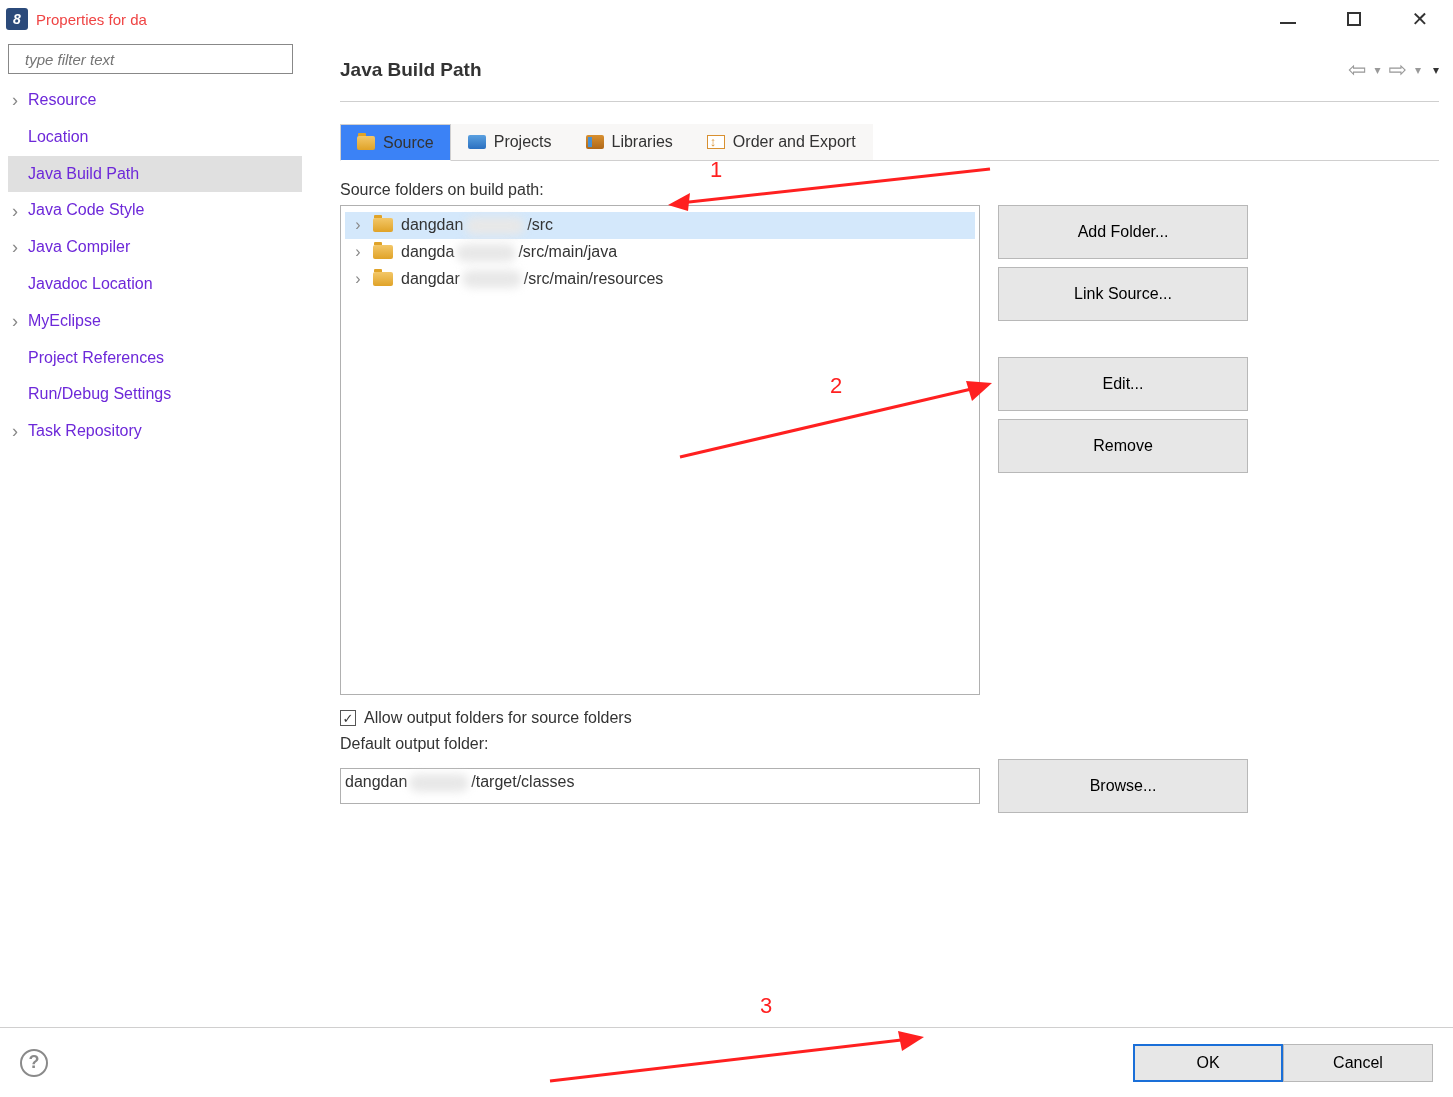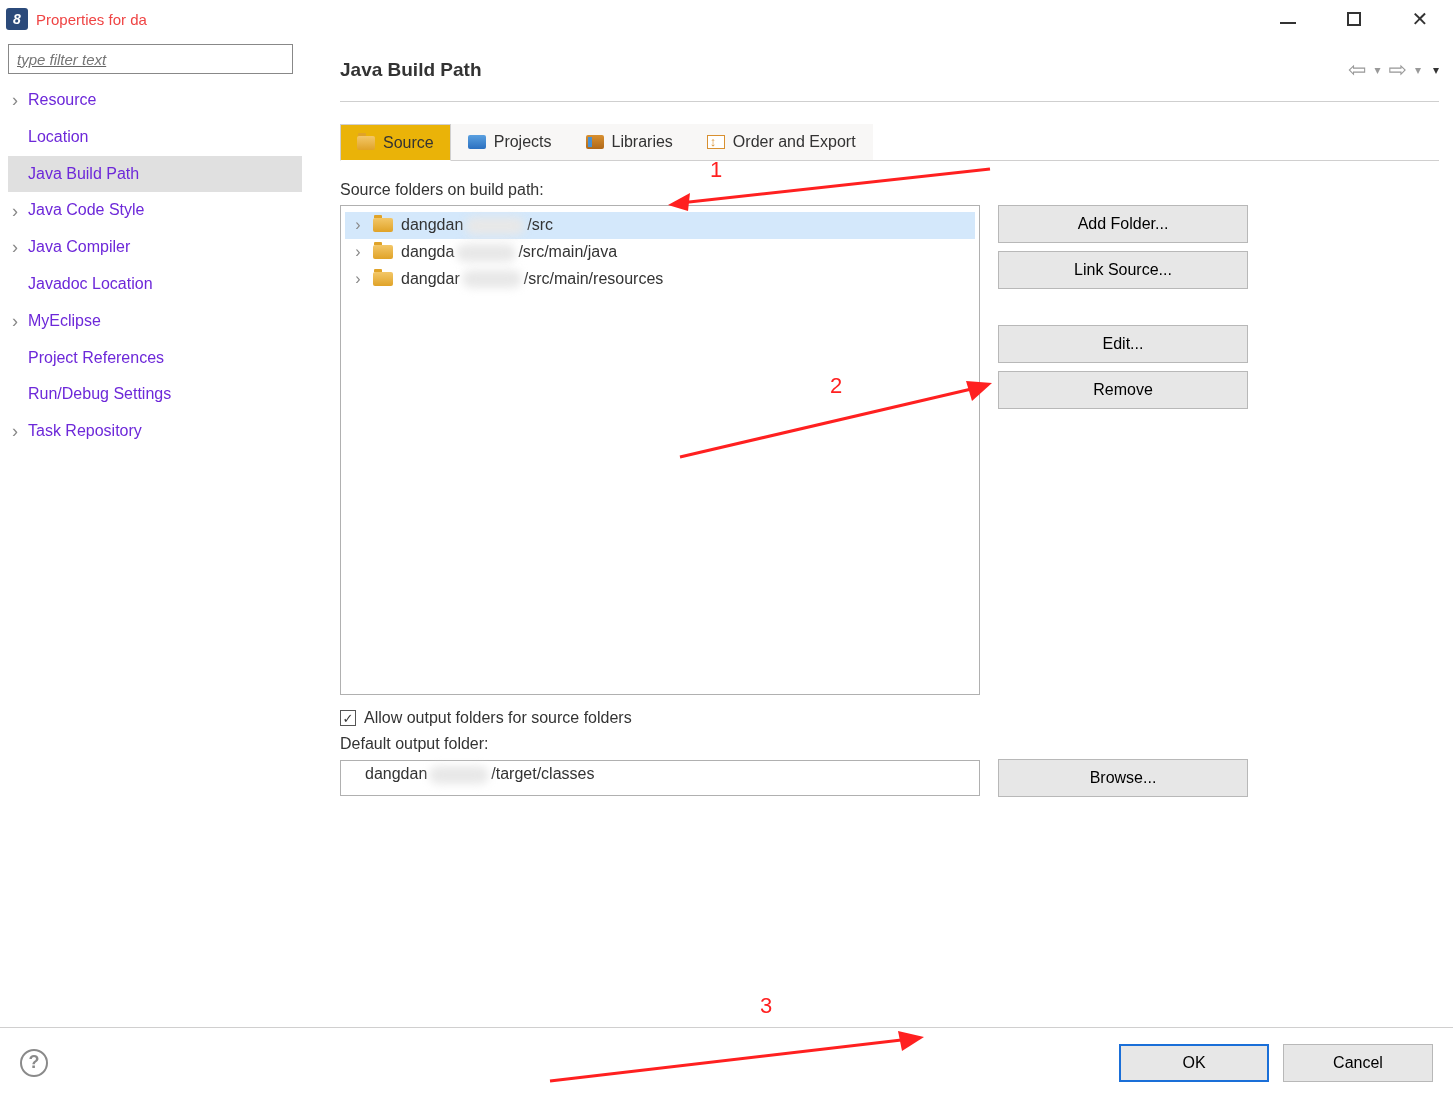--- a/index.html
+++ b/index.html
@@ -39,27 +39,26 @@
   height: calc(100% - 38px - 70px);
 }
 .sidebar {
   width: 310px;
   padding: 6px 8px;
   border-right: none;
 }
 .filter-input {
   width: 285px;
   height: 30px;
-  padding: 4px 8px;
+  padding: 4px 16px;
   border: 1px solid #888;
   font-size: 15px;
   color: #666;
   font-style: italic;
   margin-bottom: 8px;
-  text-decoration: underline;
 }
 .tree-item {
   display: flex;
   align-items: center;
   padding: 4px 2px 4px 20px;
   font-size: 16px;
   color: #6d28d9;
   cursor: pointer;
   position: relative;
   line-height: 1.8;
@@ -98,21 +97,21 @@
   display: flex;
   align-items: center;
   gap: 8px;
   padding: 8px 16px;
   font-size: 16px;
   border: 1px solid transparent;
   cursor: pointer;
   background: #f8f7f6;
 }
 .tab.active {
-  background: #eab308;
+  background: #3b82f6;
   border: 1px solid #d0cfcf;
   border-bottom: 1px solid #fff;
   margin-bottom: -1px;
 }
 .tab-icon { width:18px; height:14px; display:inline-block; }
 .ico-folder { background: linear-gradient(#f3c768,#e0a328); border-radius:2px; position:relative;}
 .ico-folder::before{content:"";position:absolute;top:-3px;left:1px;width:8px;height:3px;background:#e0a328;border-radius:1px 1px 0 0;}
 .ico-projects { background: linear-gradient(#5aa0e0,#2b70c0); border-radius:2px;}
 .ico-lib { background: linear-gradient(#d89030,#b06818); border-radius:2px; position:relative;}
 .ico-lib::after{content:"";position:absolute;left:2px;top:2px;width:4px;height:10px;background:#4a90d0;}
@@ -139,46 +138,46 @@
   font-size: 16px;
   gap: 8px;
   cursor: pointer;
 }
 .folder-row.selected { background: #d4e8fb; }
 .folder-row .chev { color:#888; font-size:16px; width:14px; text-align:center;}
 .folder-icon { width:20px; height:14px; background:linear-gradient(#f3c768,#e0a328); border-radius:2px; position:relative;}
 .folder-icon::before{content:"";position:absolute;top:-3px;left:1px;width:8px;height:3px;background:#e0a328;border-radius:1px 1px 0 0;}
 .btn-col { display:flex; flex-direction:column; gap:8px; width:250px; }
 .win-button {
-  height: 38px;
+  height: 54px;
   background: #e7e7e7;
   border: 1px solid #b8b8b8;
   font-size: 16px;
   cursor: pointer;
   display:flex; align-items:center; justify-content:center;
 }
 .win-button.spacer-after { margin-bottom: 28px; }
 .check-row { display:flex; align-items:center; gap:8px; margin-top:14px; font-size:16px;}
 .check-box { width:16px; height:16px; border:1px solid #555; display:flex; align-items:center; justify-content:center; font-size:13px;}
 .out-row { display:flex; gap:18px; align-items:center; margin-top:6px;}
-.text-field { height:36px; border:1px solid #b0b0b0; padding:4px 24px; font-size:16px; width:640px; background:#fff; position:relative;}
+.text-field { height:36px; border:1px solid #b0b0b0; padding:4px 4px; font-size:16px; width:640px; background:#fff; position:relative;}
 .footer {
   position: absolute;
   bottom: 0; left:0; right:0;
   height: 70px;
   border-top: 1px solid #d0cfcf;
   display:flex; align-items:center;
   padding: 0 20px;
 }
 .help-icon {
   width:28px; height:28px; border:2px solid #8a8a8a; border-radius:50%;
   display:flex; align-items:center; justify-content:center; color:#8a8a8a;
   font-size:18px; font-weight:bold;
 }
-.footer-btns { margin-left:auto; display:flex; gap:14px;}
+.footer-btns { margin-left:auto; display:flex; }
 .footer-btn { width:150px; height:38px; background:#e7e7e7; border:1px solid #b8b8b8; font-size:16px; cursor:pointer;}
 .footer-btn.primary { border:2px solid #1a6fd8; }
 .anno { position:absolute; color:#ff2020; font-size:22px; font-weight:500; pointer-events:none;}
 .arrow-svg { position:absolute; pointer-events:none; }
 .smudge { display:inline-block; width:60px; height:18px; background:#e8e8e8; border-radius:10px; filter:blur(4px); vertical-align:middle; margin:0 2px;}
 </style>
 </head>
 <body>
 
 <div class="titlebar">

